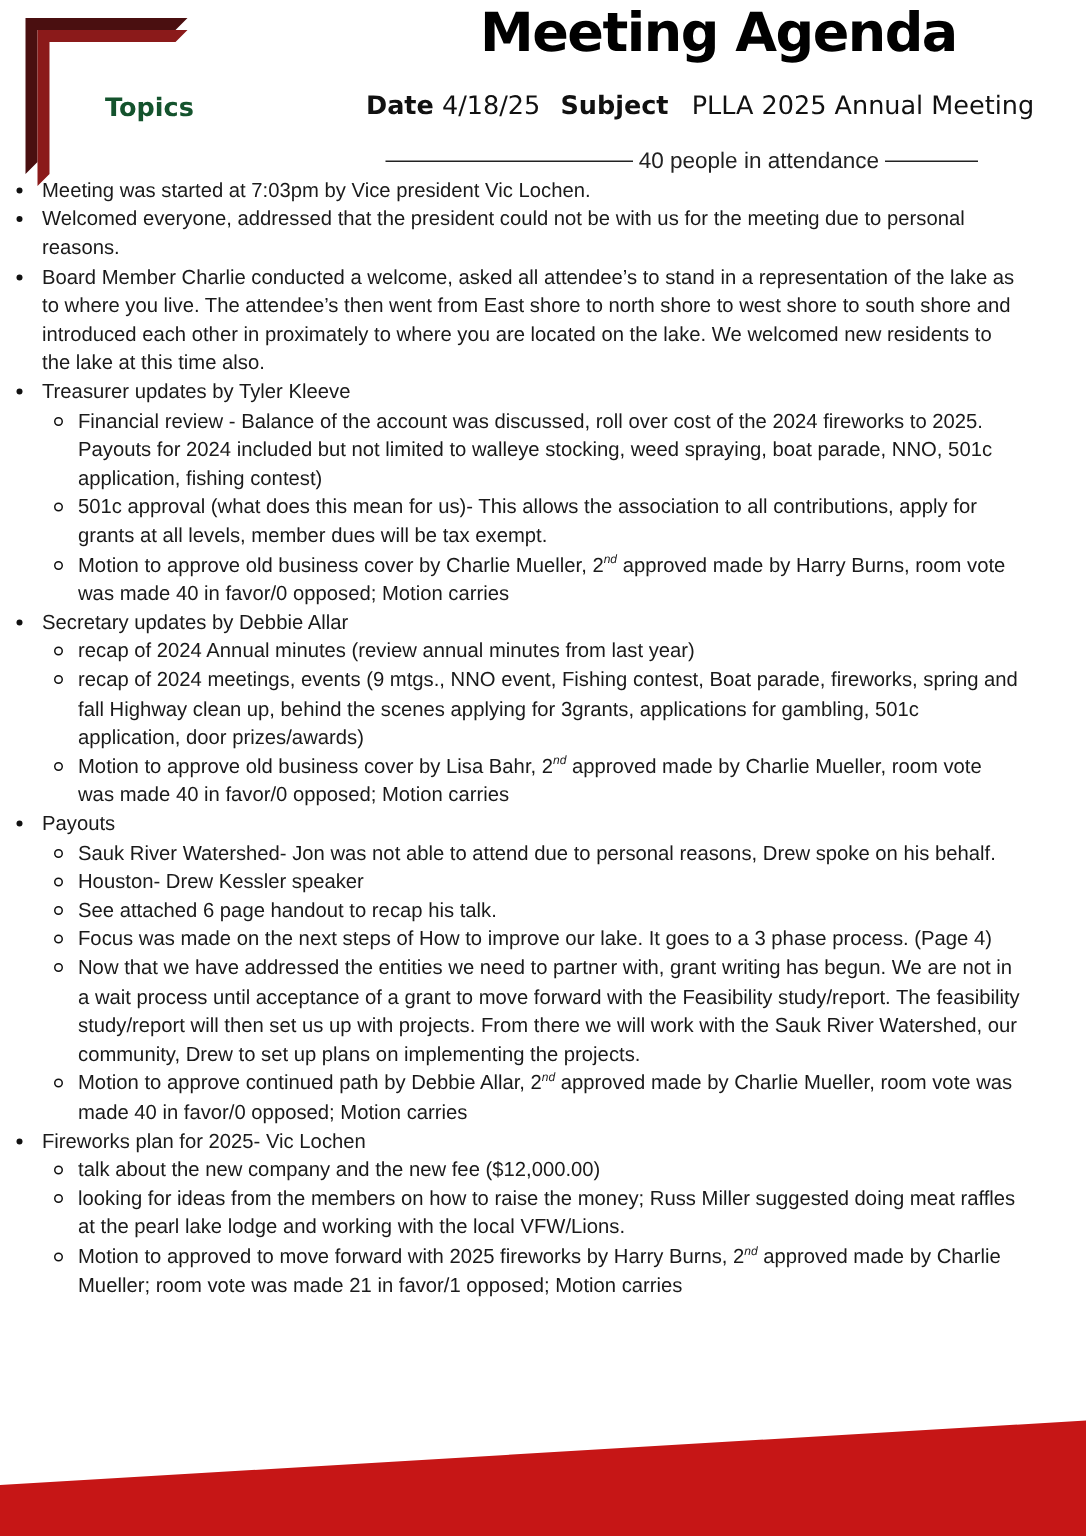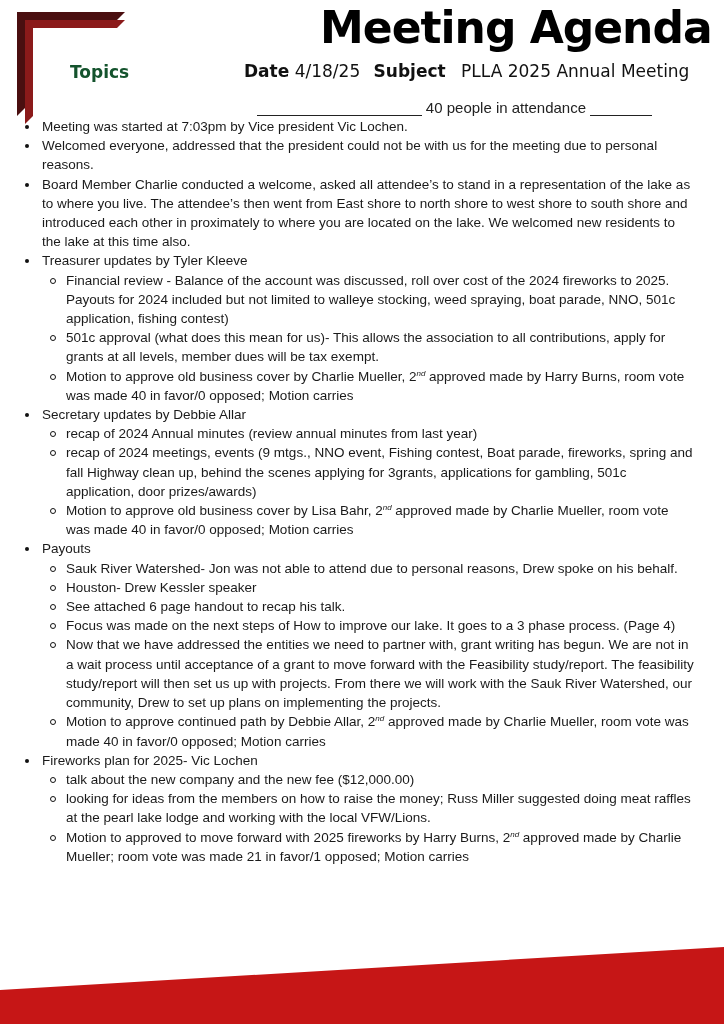--- a/index.html
+++ b/index.html
@@ -1,31 +1,31 @@
 <!DOCTYPE html>
 <html><head>
 <meta charset="utf-8">
 <style>
   html, body { margin: 0; padding: 0; background: #ffffff; }
   body { width: 724px; height: 1024px; position: relative; overflow: hidden;
          font-family: "Liberation Sans", sans-serif; color: #1a1a1a; }
   .corner { position: absolute; left: 0; top: 0; width: 140px; height: 125px; }
-  .title { position: absolute; left: 320px; top: 2px; font-size: 44px; font-weight: bold;
+  .title { position: absolute; left: 320px; top: 2px; font-size: 36px; font-weight: bold;
            letter-spacing: -1px; color: #000; font-family: "DejaVu Sans", sans-serif; }
   .topics { position: absolute; left: 70px; top: 62px; font-size: 17px; font-weight: bold; color: #14532d;
             font-family: "DejaVu Sans", sans-serif; }
   .meta { position: absolute; left: 244px; top: 61px; font-size: 17px; color: #111;
           font-family: "DejaVu Sans", sans-serif; white-space: nowrap; }
   .meta .lbl { font-weight: bold; }
   .meta .val { font-weight: normal; margin-right: 8px; }
-  .attend { position: absolute; left: 257px; top: 99px; width: 395px; display: flex; align-items: flex-end;
+  .attend { position: absolute; left: 257px; top: 99px; width: 395px; display: flex; align-items: center;
             font-size: 15px; color: #222; white-space: nowrap; }
   .attend .line { flex: 1; height: 1px; background: #222; }
   .attend .txt { padding: 0 4px; }
-  .content { position: absolute; left: 18px; top: 117px; width: 676px; font-size: 13.5px; line-height: 19.2px; }
+  .content { position: absolute; left: 4px; top: 117px; width: 676px; font-size: 13.5px; line-height: 19.2px; }
   ul { margin: 0; padding: 0; list-style: none; }
   li { position: relative; }
   .l1 > li { padding-left: 24px; }
   .l1 > li::before { content: ""; position: absolute; left: 7px; top: 8px; width: 4px; height: 4px;
                      background: #111; border-radius: 50%; }
   .l2 > li { padding-left: 24px; }
   .l2 > li::before { content: ""; position: absolute; left: 8px; top: 7px; width: 4px; height: 4px;
                      border: 1px solid #111; border-radius: 50%; }
   .l2 { margin-left: 0; }
   .l3 > li { padding-left: 24px; }

